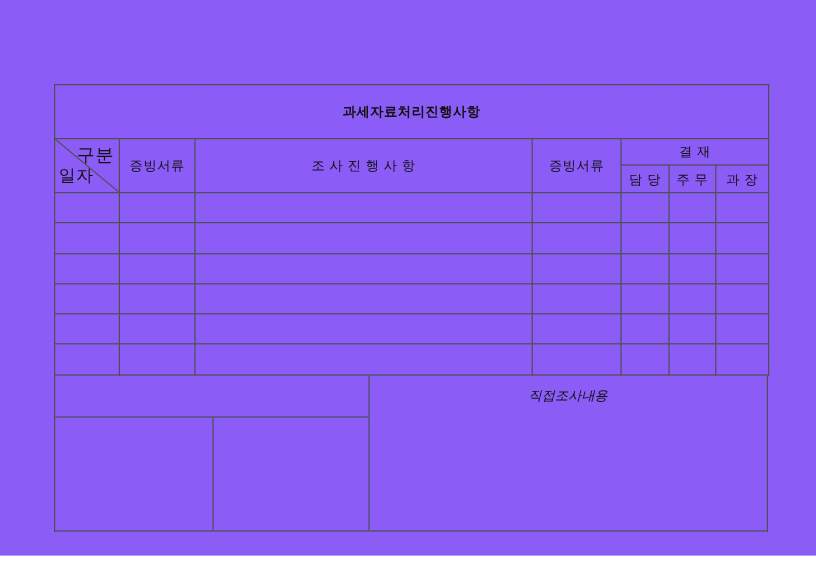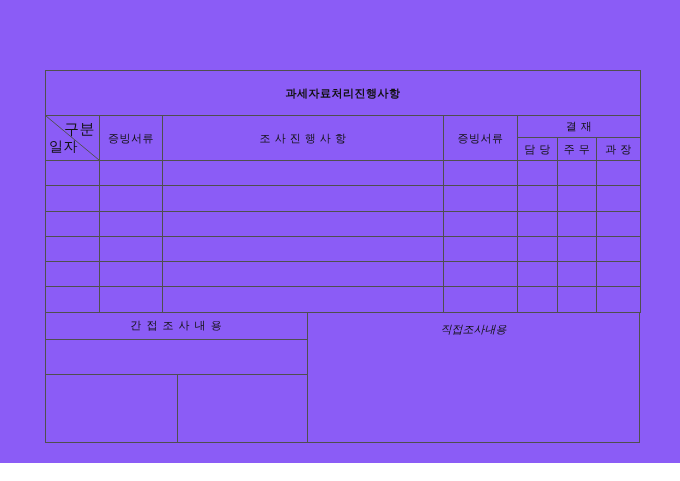--- a/index.html
+++ b/index.html
@@ -142,21 +142,20 @@
             <td></td>
             <td></td>
             <td></td>
             <td></td>
           </tr>
         </tbody>
     </table>
 
     <div class="bottom">
       <div class="bottom-left">
-        <div class="indirect-title">간 접 조 사 내 용</div>
         <div class="indirect-labels">
         </div>
         <div class="indirect-empty">
           <div class="cell cell-a"></div>
           <div class="cell cell-b"></div>
         </div>
       </div>
       <div class="bottom-right">
         <span>직접조사내용</span>
       </div>

